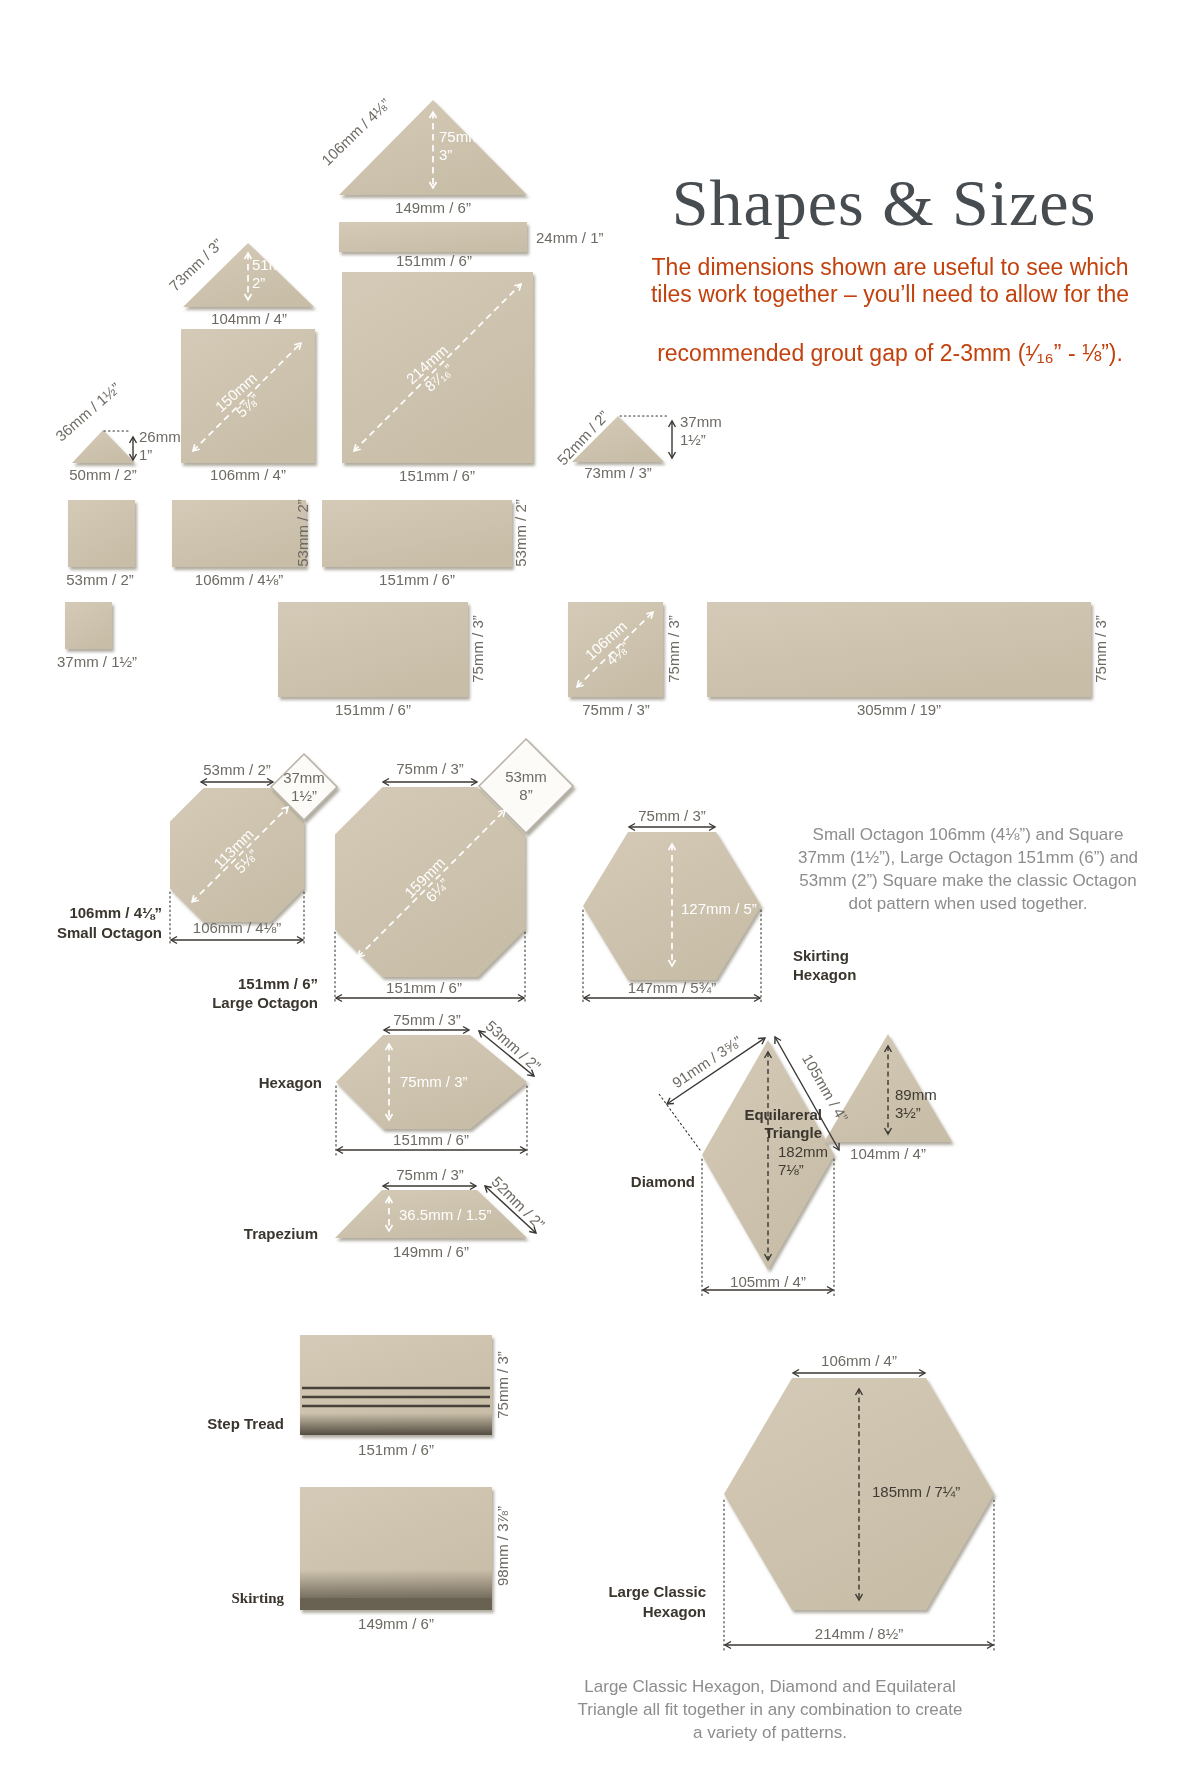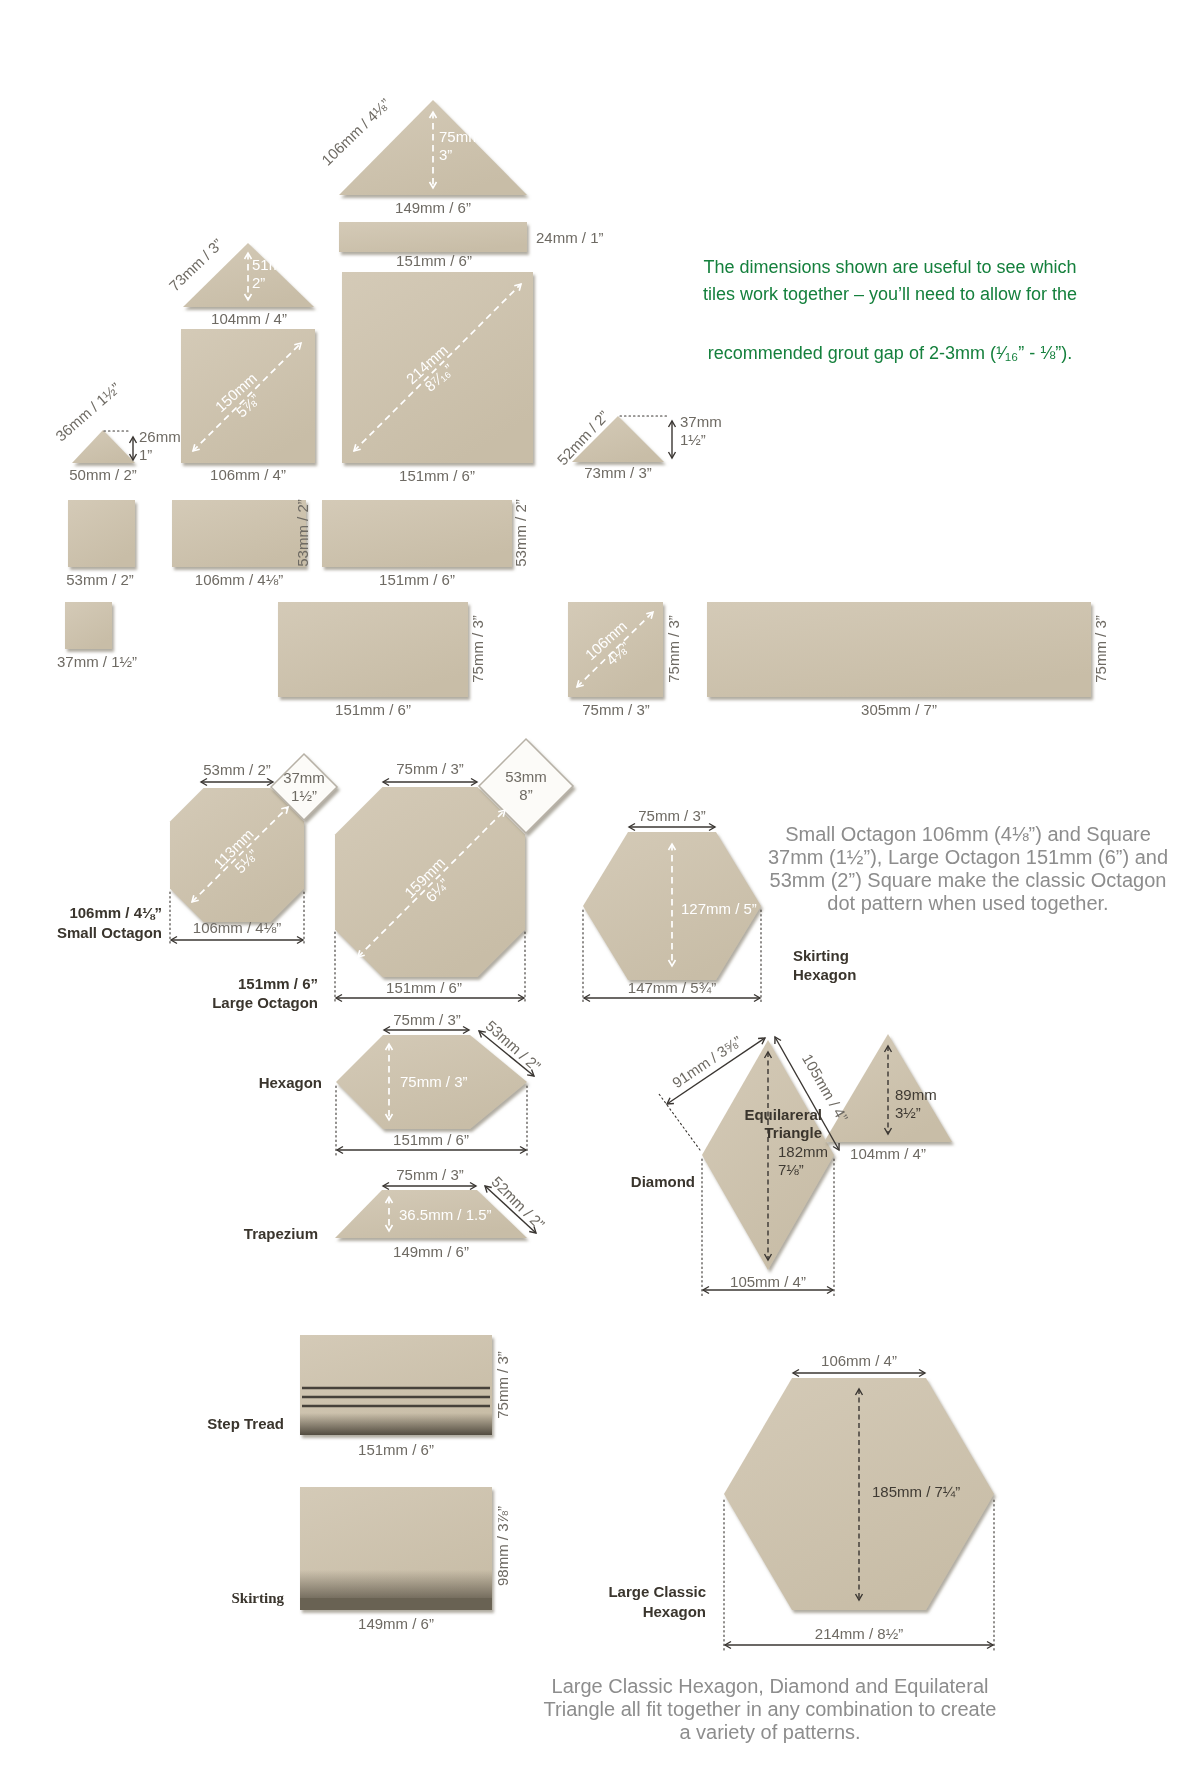--- a/index.html
+++ b/index.html
@@ -13,24 +13,24 @@
   .ddash{stroke:#3a3632;stroke-width:1.4;stroke-dasharray:5 3.5;fill:none;}
   .wdash{stroke:#ffffff;stroke-width:1.7;stroke-dasharray:6.5 4.5;fill:none;}
   .groove{stroke:#46413a;stroke-width:2.6;}
   .lbl{position:absolute;font-size:15px;line-height:1.18;color:#6e6a63;white-space:pre-line;
        text-align:center;transform:translate(-50%,-50%);}
   .lft{transform:translate(0,-50%);text-align:left;}
   .rgt{transform:translate(-100%,-50%);text-align:right;}
   .wht{color:#ffffff;}
   .bld{font-weight:bold;color:#3a352d;}
   .drk{color:#3f3a33;}
-  .note{font-size:20px;color:#8d8d8d;white-space:nowrap;}
+  .note{font-size:17px;color:#8d8d8d;white-space:nowrap;}
   .title{position:absolute;font-family:"Liberation Serif","DejaVu Serif",serif;font-size:66px;
          color:#474c51;transform:translate(-50%,-50%);white-space:nowrap;letter-spacing:1px;}
-  .intro{position:absolute;font-size:18px;color:#15803d;transform:translate(-50%,-50%);white-space:nowrap;}
+  .intro{position:absolute;font-size:23px;color:#c2410c;transform:translate(-50%,-50%);white-space:nowrap;}
 </style>
 </head>
 <body>
 
 <div class="canvas">
 
   <svg class="layer" width="1181" height="1772" viewBox="0 0 1181 1772">
     <defs>
       <linearGradient id="tg" x1="0" y1="0" x2="0.6" y2="1">
         <stop offset="0" stop-color="#d4cab7"></stop>
@@ -138,20 +138,21 @@
       <line class="dotl" x1="336" y1="1086" x2="336" y2="1156"></line>
       <line class="dotl" x1="527" y1="1086" x2="527" y2="1156"></line>
       <line class="dotl" x1="702" y1="1159" x2="702" y2="1296"></line>
       <line class="dotl" x1="834" y1="1159" x2="834" y2="1296"></line>
       <line class="dotl" x1="700" y1="1150" x2="659" y2="1094"></line>
       <line class="dotl" x1="724" y1="1500" x2="724" y2="1651"></line>
       <line class="dotl" x1="994" y1="1500" x2="994" y2="1651"></line>
     </g>
   </svg>
 
+  <div class="title" style="left:884px;top:203px;">Shapes &amp; Sizes</div>
   <div class="intro" style="left:890px;top:267px;">The dimensions shown are useful to see which</div>
   <div class="intro" style="left:890px;top:294px;">tiles work together – you’ll need to allow for the</div>
   <div class="intro" style="left:890px;top:321px;margin-top:32px;">recommended grout gap of 2-3mm (¹⁄₁₆” - ⅛”).</div>
 
   <div class="lbl" style="left:356px;top:132px;transform:translate(-50%,-50%) rotate(-44deg);">106mm / 4⅛”</div>
   <div class="lbl lft wht" style="left:439px;top:146px;">75mm
 3”</div>
   <div class="lbl" style="left:433px;top:208px;">149mm / 6”</div>
 
   <div class="lbl lft" style="left:536px;top:238px;">24mm / 1”</div>
@@ -186,21 +187,21 @@
   <div class="lbl" style="left:417px;top:580px;">151mm / 6”</div>
   <div class="lbl" style="left:521px;top:533px;transform:translate(-50%,-50%) rotate(-90deg);">53mm / 2”</div>
 
   <div class="lbl" style="left:97px;top:662px;">37mm / 1½”</div>
   <div class="lbl" style="left:373px;top:710px;">151mm / 6”</div>
   <div class="lbl" style="left:478px;top:649px;transform:translate(-50%,-50%) rotate(-90deg);">75mm / 3”</div>
   <div class="lbl wht" style="left:612px;top:647px;transform:translate(-50%,-50%) rotate(-42deg);">106mm
 4⅛”</div>
   <div class="lbl" style="left:616px;top:710px;">75mm / 3”</div>
   <div class="lbl" style="left:674px;top:649px;transform:translate(-50%,-50%) rotate(-90deg);">75mm / 3”</div>
-  <div class="lbl" style="left:899px;top:710px;">305mm / 7”</div>
+  <div class="lbl" style="left:899px;top:710px;">305mm / 19”</div>
   <div class="lbl" style="left:1101px;top:649px;transform:translate(-50%,-50%) rotate(-90deg);">75mm / 3”</div>
 
   <div class="lbl" style="left:237px;top:770px;">53mm / 2”</div>
   <div class="lbl" style="left:304px;top:787px;">37mm
 1½”</div>
   <div class="lbl wht" style="left:240px;top:855px;transform:translate(-50%,-50%) rotate(-45deg);">113mm
 5⅛”</div>
   <div class="lbl" style="left:237px;top:928px;">106mm / 4⅛”</div>
   <div class="lbl rgt bld" style="left:162px;top:913px;">106mm / 4⅛”</div>
   <div class="lbl rgt bld" style="left:162px;top:933px;">Small Octagon</div>

